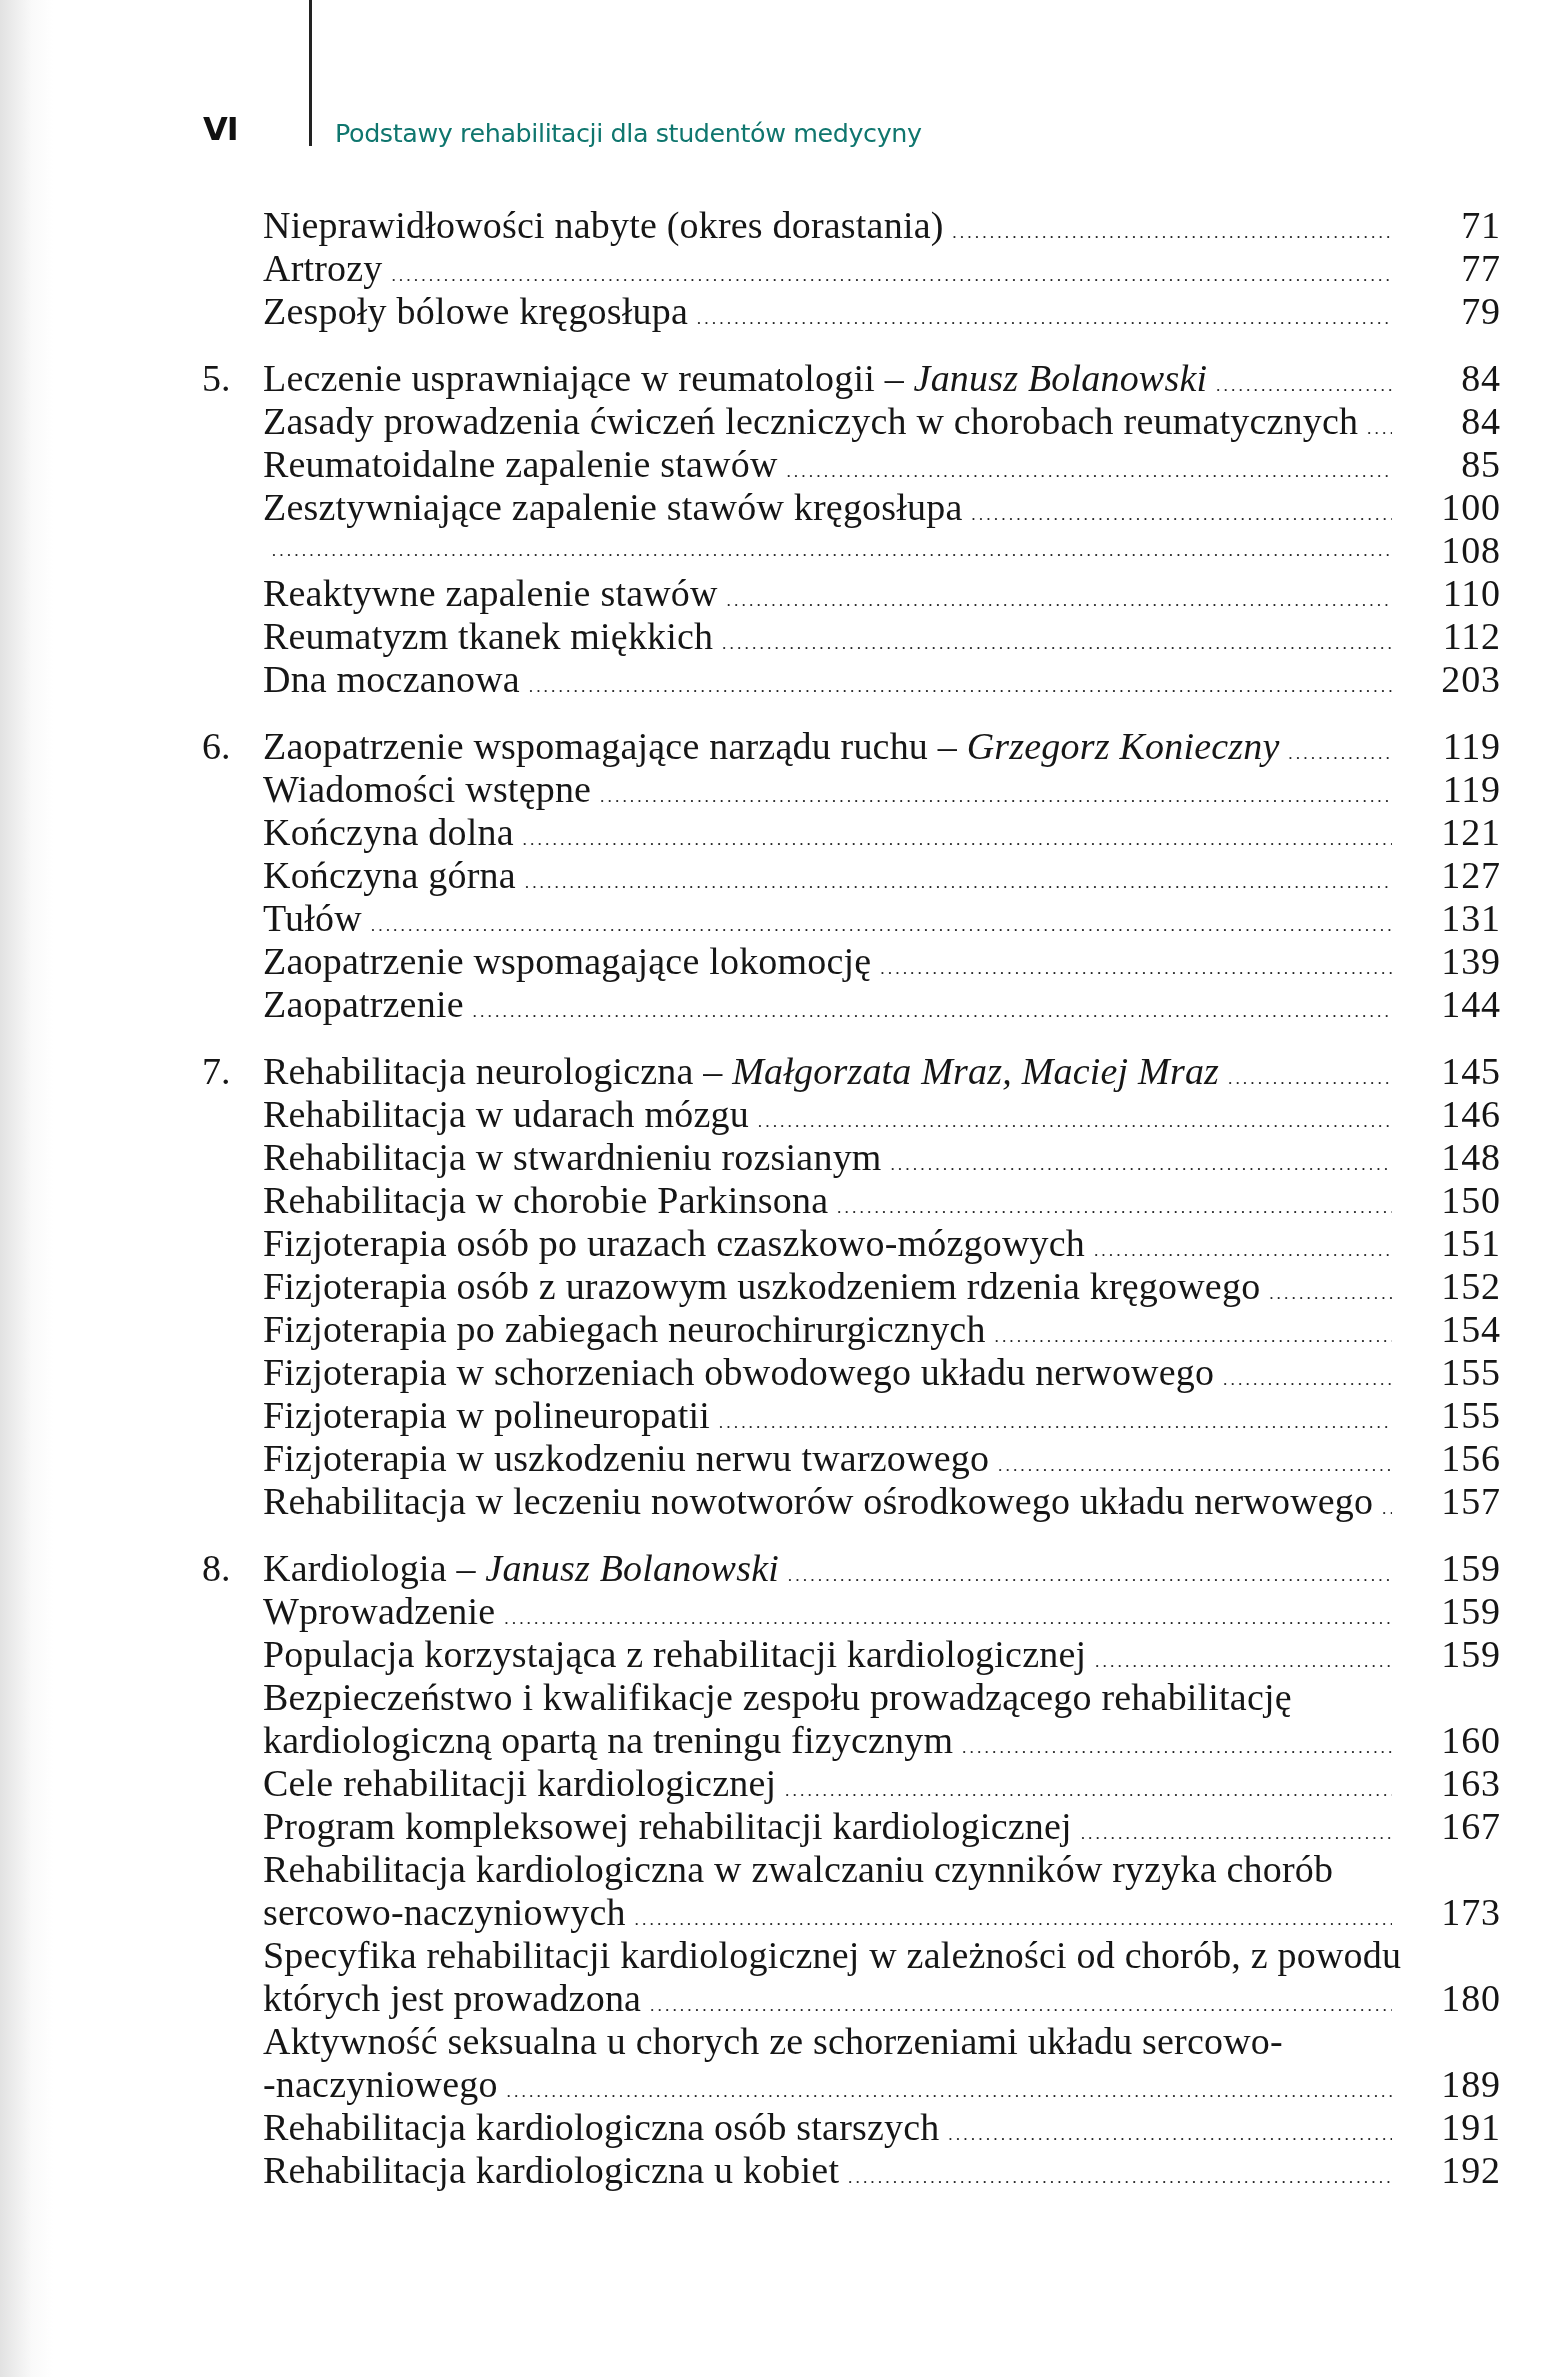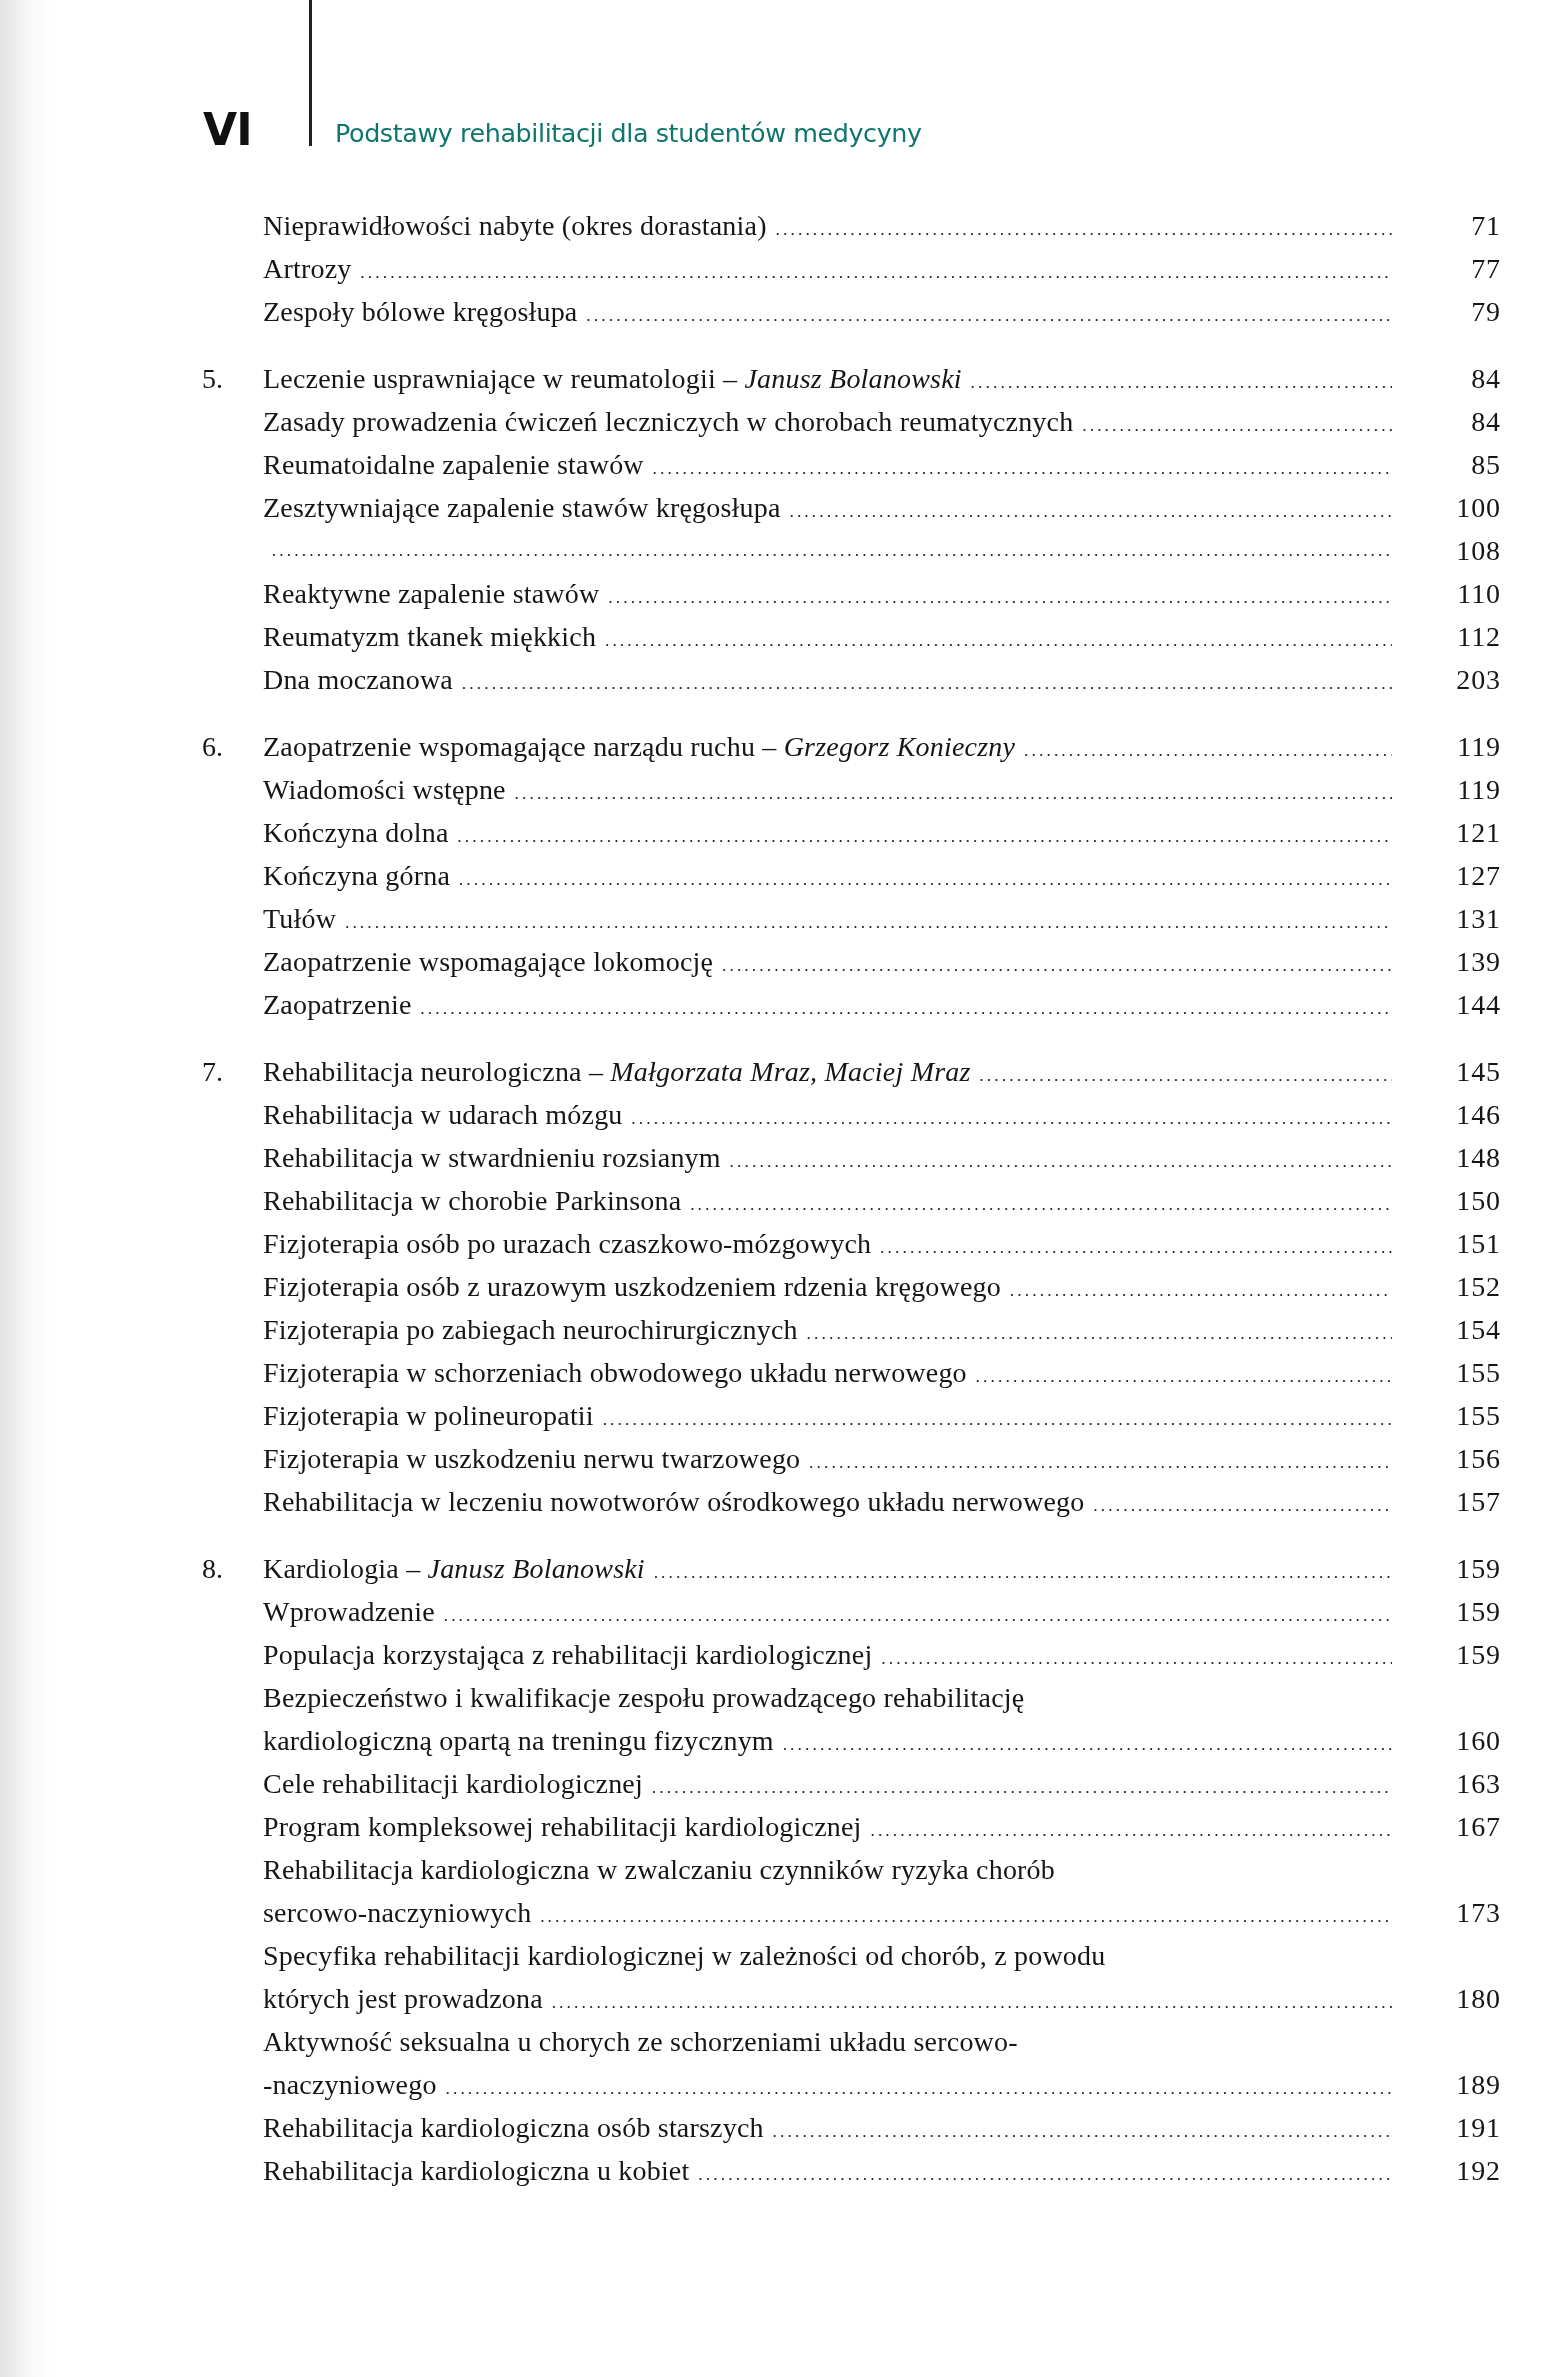--- a/index.html
+++ b/index.html
@@ -27,42 +27,42 @@
       width: 2.6px;
       height: 146px;
       background: #222;
     }
     .folio {
       position: absolute;
       left: 203px;
       top: 110px;
       font-family: "DejaVu Sans", sans-serif;
       font-weight: bold;
-      font-size: 44px;
+      font-size: 32px;
       line-height: 39px;
       letter-spacing: -0.9px;
       color: #111;
     }
     .running-title {
       position: absolute;
       left: 335px;
       top: 116px;
       font-family: "DejaVu Sans", sans-serif;
       font-size: 25.4px;
       line-height: 35px;
       color: #0f766e;
       letter-spacing: -0.4px;
     }
     .toc {
       position: absolute;
       left: 202px;
       top: 204px;
       width: 1299px;
       font-family: "Liberation Serif", serif;
-      font-size: 28px;
+      font-size: 38px;
       color: #161616;
     }
     .toc-section {
       margin-bottom: 24px;
     }
     .toc-line {
       position: relative;
       height: 43px;
       line-height: 43px;
       display: flex;

